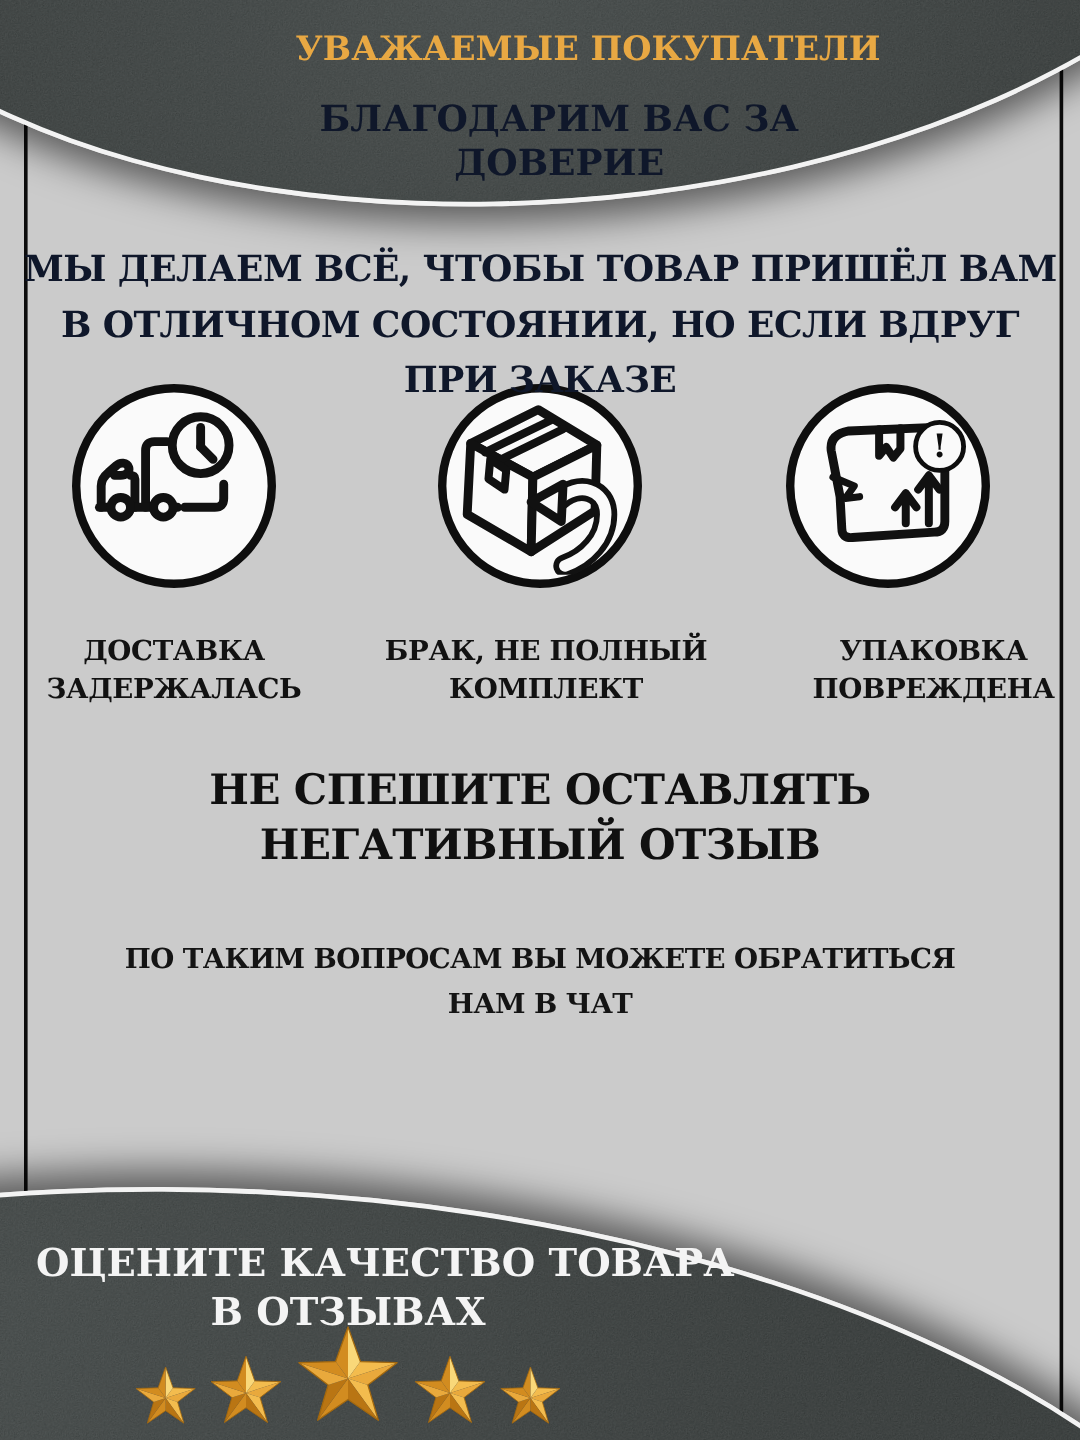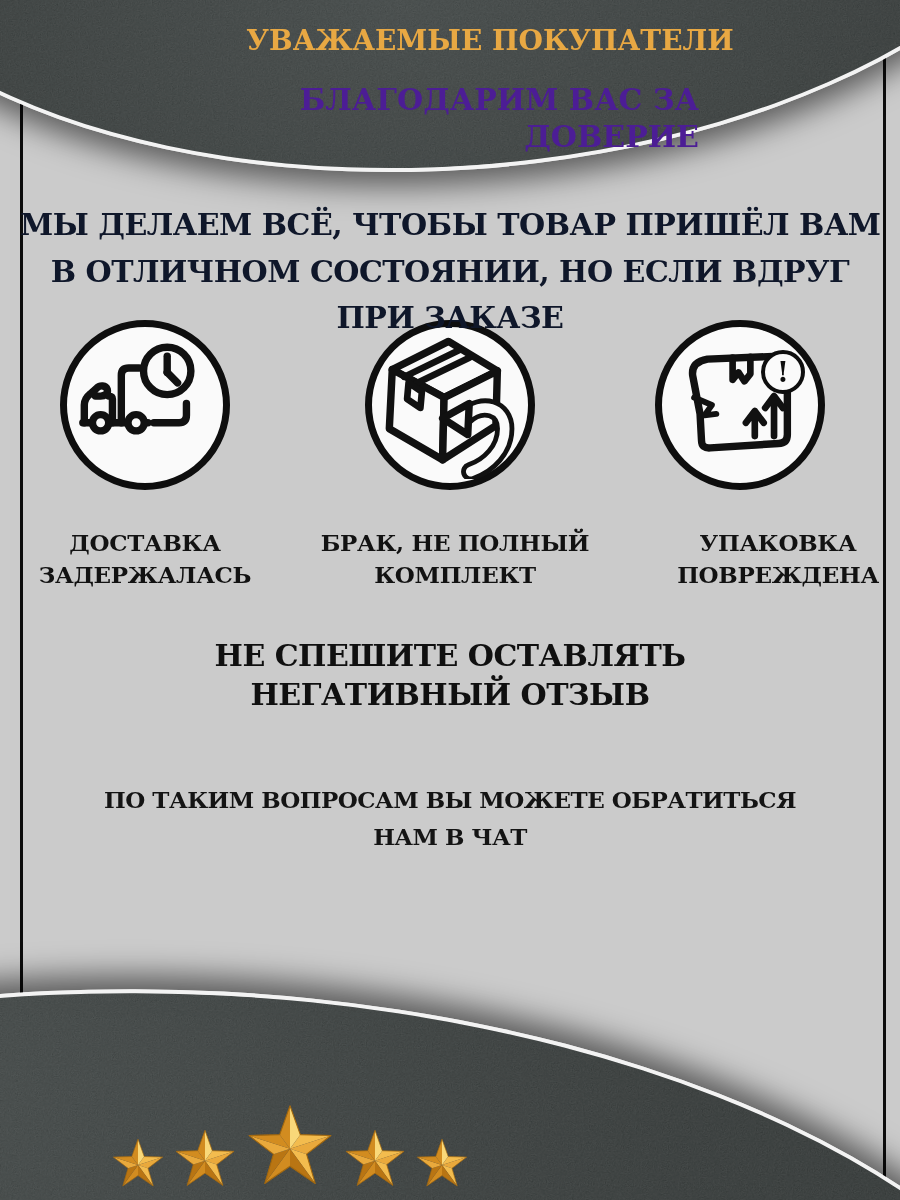--- a/index.html
+++ b/index.html
@@ -35,31 +35,31 @@
   
   .txt{position:absolute;text-align:center;z-index:4;}
   .line{white-space:nowrap;}
   .hdr-title{
     left:0;width:900px;top:24px;
     font-size:28px;font-weight:bold;color:var(--gold,#e8a843);
     letter-spacing:0px;
     margin-left:40px;
   }
   .hdr-sub{
-    left:179px;width:520px;top:82px;
-    font-size:30px;font-weight:bold;color:#4c1d95;line-height:1.23;text-align:right;
+    left:206px;width:520px;top:82px;
+    font-size:30px;font-weight:bold;color:#0f172a;line-height:1.23;
   }
   .intro{
     left:20px;width:860px;top:202px;
     font-size:30px;font-weight:bold;color:#0f172a;line-height:1.55;
     letter-spacing:-0.5px;
   }
   .headline{
     left:20px;width:860px;top:636px;
-    font-size:30px;font-weight:bold;color:#101010;line-height:1.3;
+    font-size:35px;font-weight:bold;color:#101010;line-height:1.3;
     letter-spacing:-0.5px;
   }
   .support{
     left:20px;width:860px;top:782px;
     font-size:23px;font-weight:bold;color:#141414;line-height:1.6;
     letter-spacing:-0.5px;
   }
   .footer-heading{
     left:30px;width:520px;top:1032px;
     font-size:32px;font-weight:bold;color:#f4f4f4;line-height:1.28;z-index:5;
@@ -194,20 +194,24 @@
   <div class="txt headline">
     <div class="line">НЕ СПЕШИТЕ ОСТАВЛЯТЬ</div>
     <div class="line">НЕГАТИВНЫЙ ОТЗЫВ</div>
   </div>
 
   <div class="txt support">
     <div class="line">ПО ТАКИМ ВОПРОСАМ ВЫ МОЖЕТЕ ОБРАТИТЬСЯ</div>
     <div class="line">НАМ В ЧАТ</div>
   </div>
 
+  <div class="txt footer-heading">
+    <div class="line">ОЦЕНИТЕ КАЧЕСТВО ТОВАРА</div>
+    <div class="line">В ОТЗЫВАХ</div>
+  </div>
 
   <div class="stars">
     <svg width="54" height="52" viewBox="0 0 100 96" class="star">
         <polygon points="50,50 50,2 61.5,34.2" fill="#f9d879"></polygon>
         <polygon points="50,50 61.5,34.2 95.7,35.2" fill="#f3bc4e"></polygon>
         <polygon points="50,50 95.7,35.2 68.5,56" fill="#e9a93c"></polygon>
         <polygon points="50,50 68.5,56 78.2,88.8" fill="#f3bc4e"></polygon>
         <polygon points="50,50 78.2,88.8 50,69.5" fill="#b97513"></polygon>
         <polygon points="50,50 50,69.5 21.8,88.8" fill="#d28c20"></polygon>
         <polygon points="50,50 21.8,88.8 31.5,56" fill="#b97513"></polygon>

